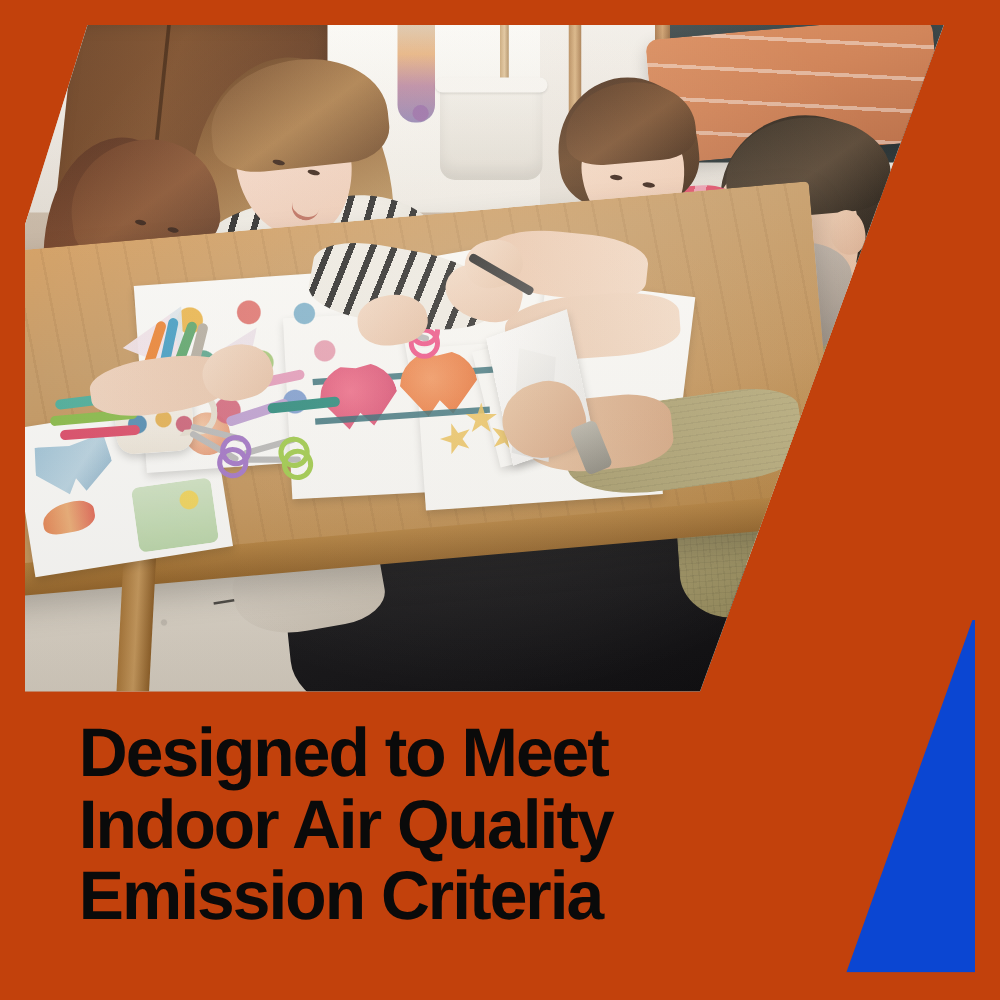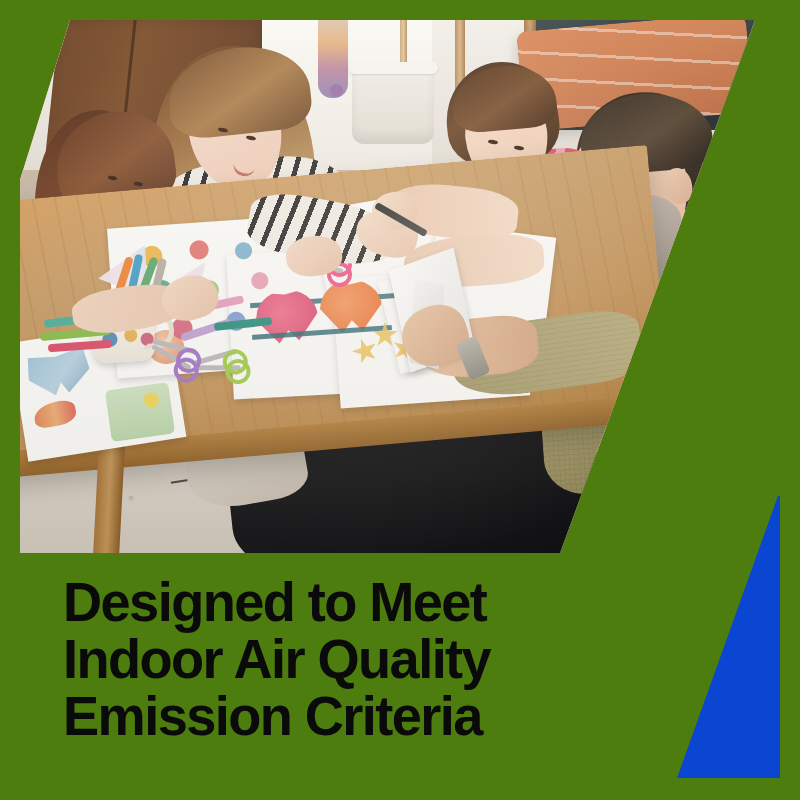--- a/index.html
+++ b/index.html
@@ -13,21 +13,21 @@
     height: 800px;
     overflow: hidden;
     font-family: "Liberation Sans", sans-serif;
     -webkit-font-smoothing: antialiased;
   }
 
   #canvas {
     position: relative;
     width: 800px;
     height: 800px;
-    background: #4d7c0f;
+    background: #c2410c;
     overflow: hidden;
   }
 
   
   .hero-photo {
     position: absolute;
     left: 0;
     top: 0;
     width: 800px;
     height: 600px;

